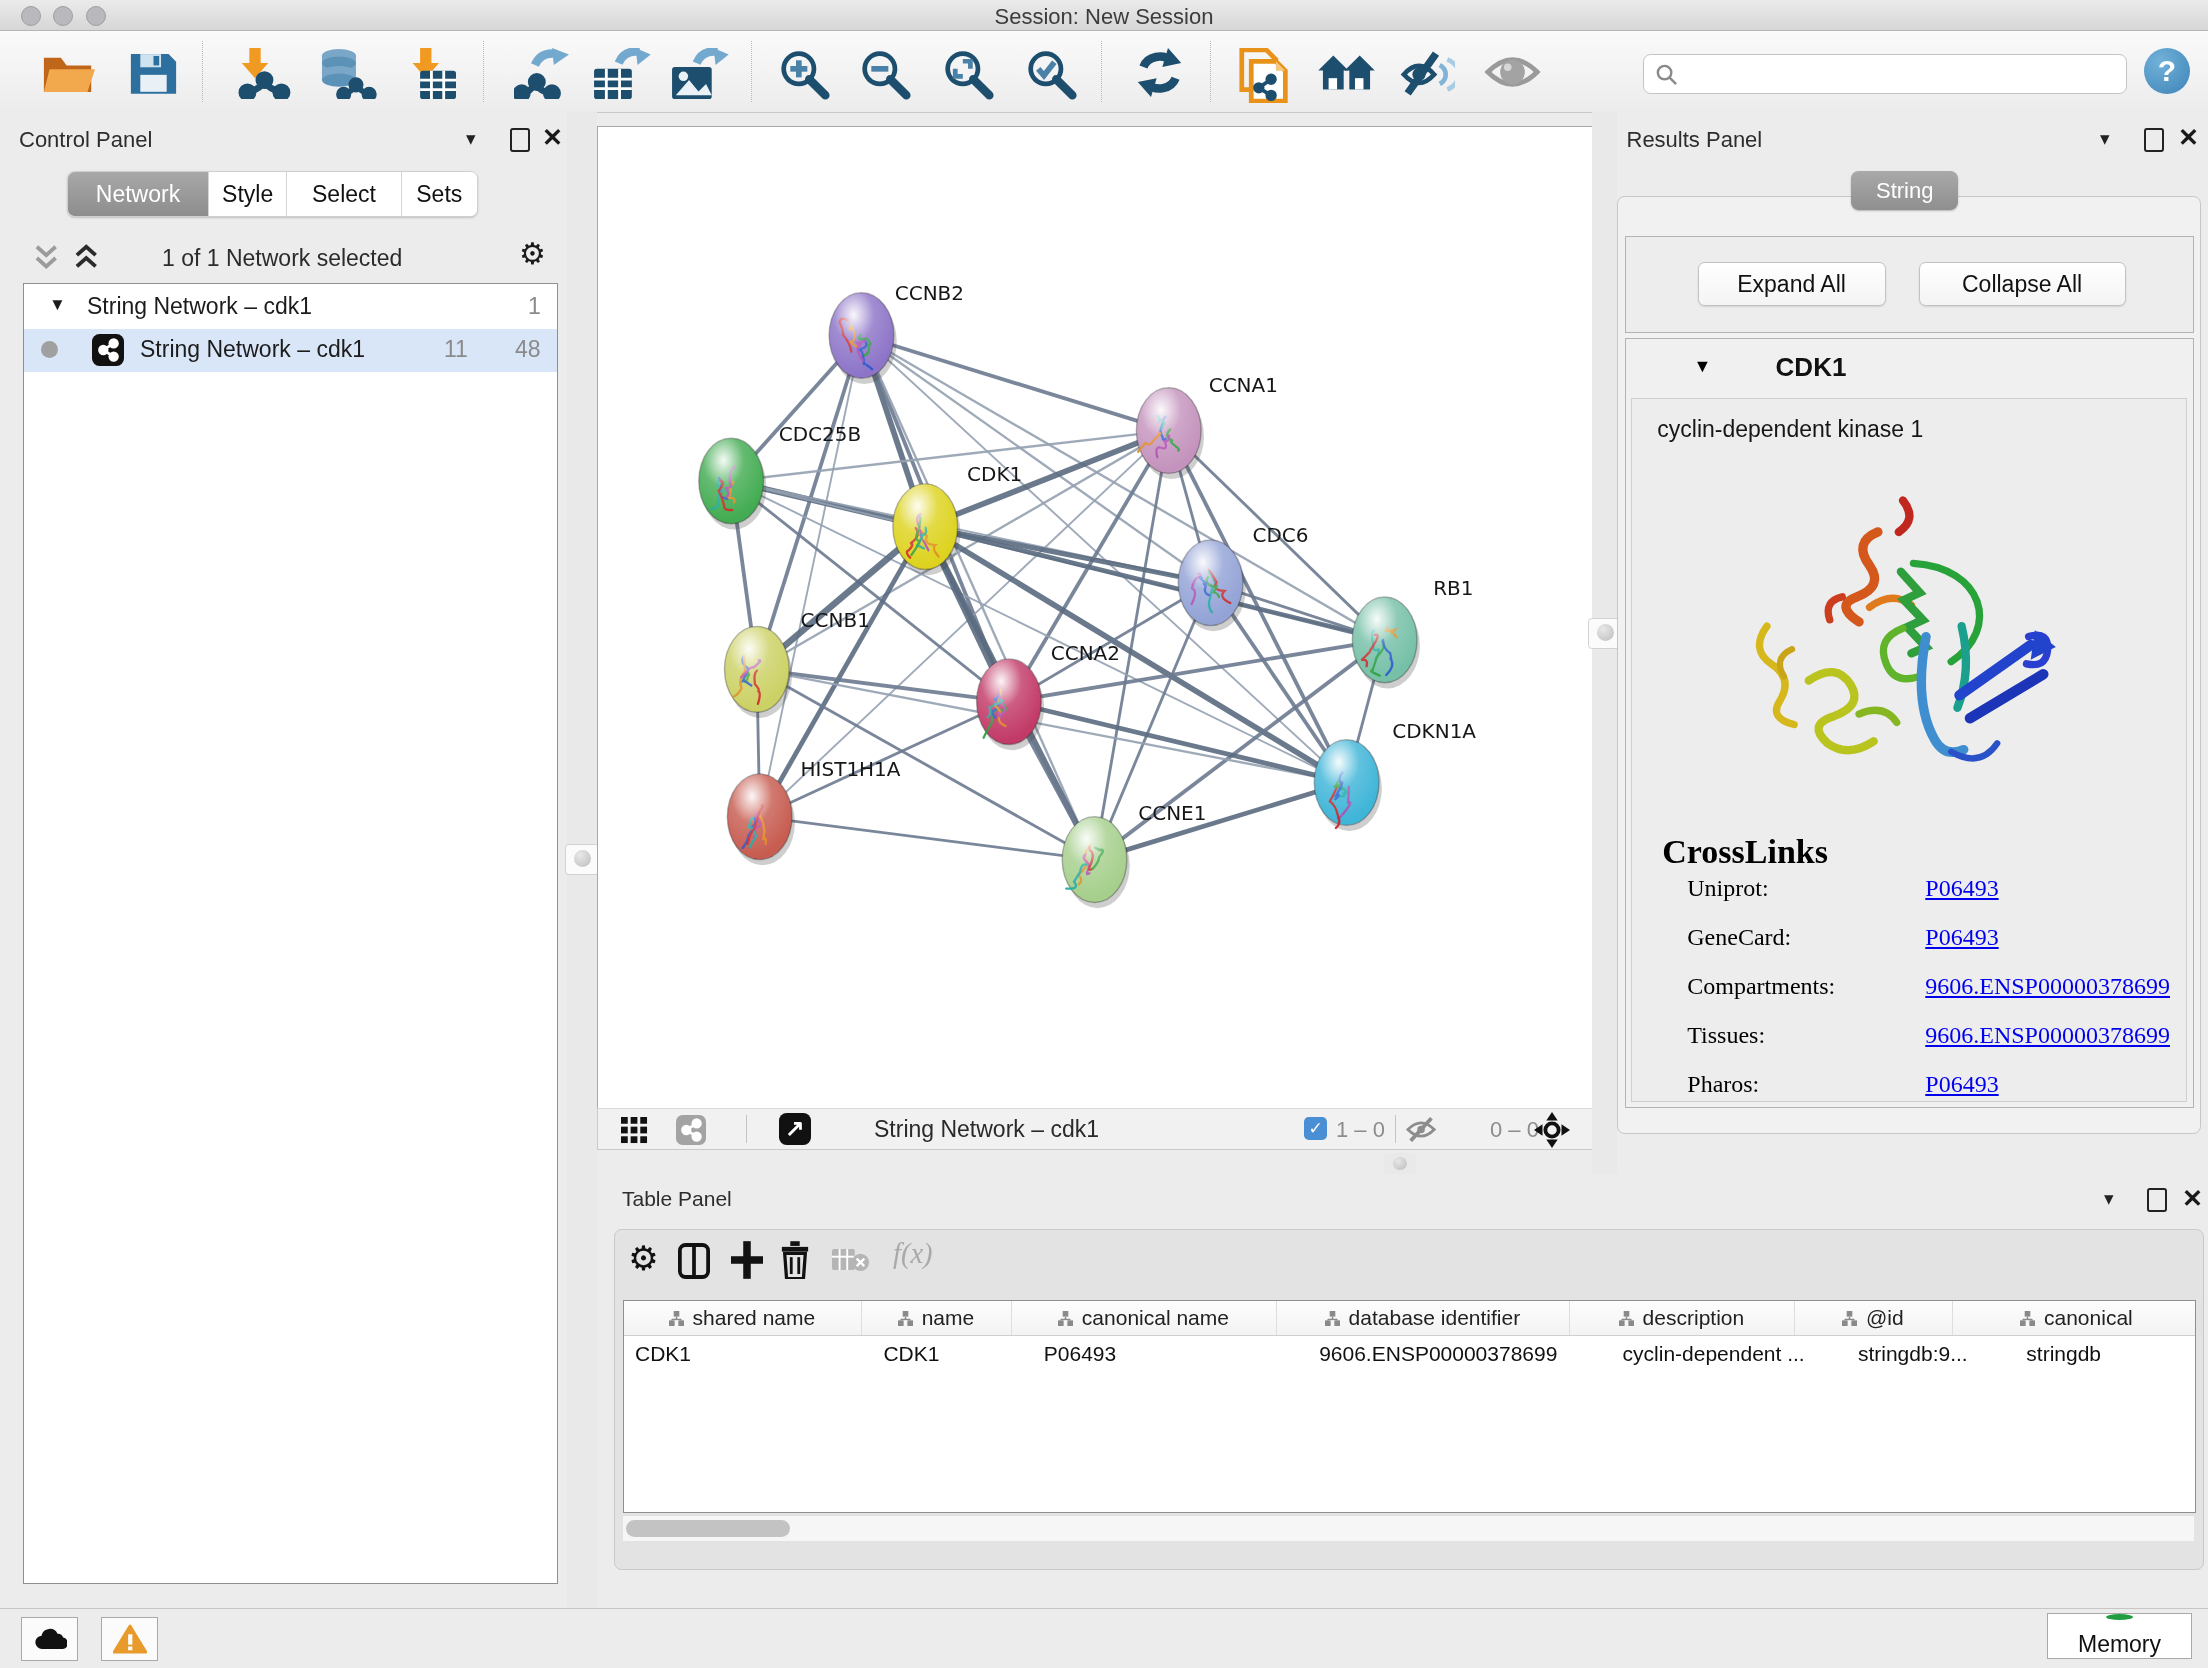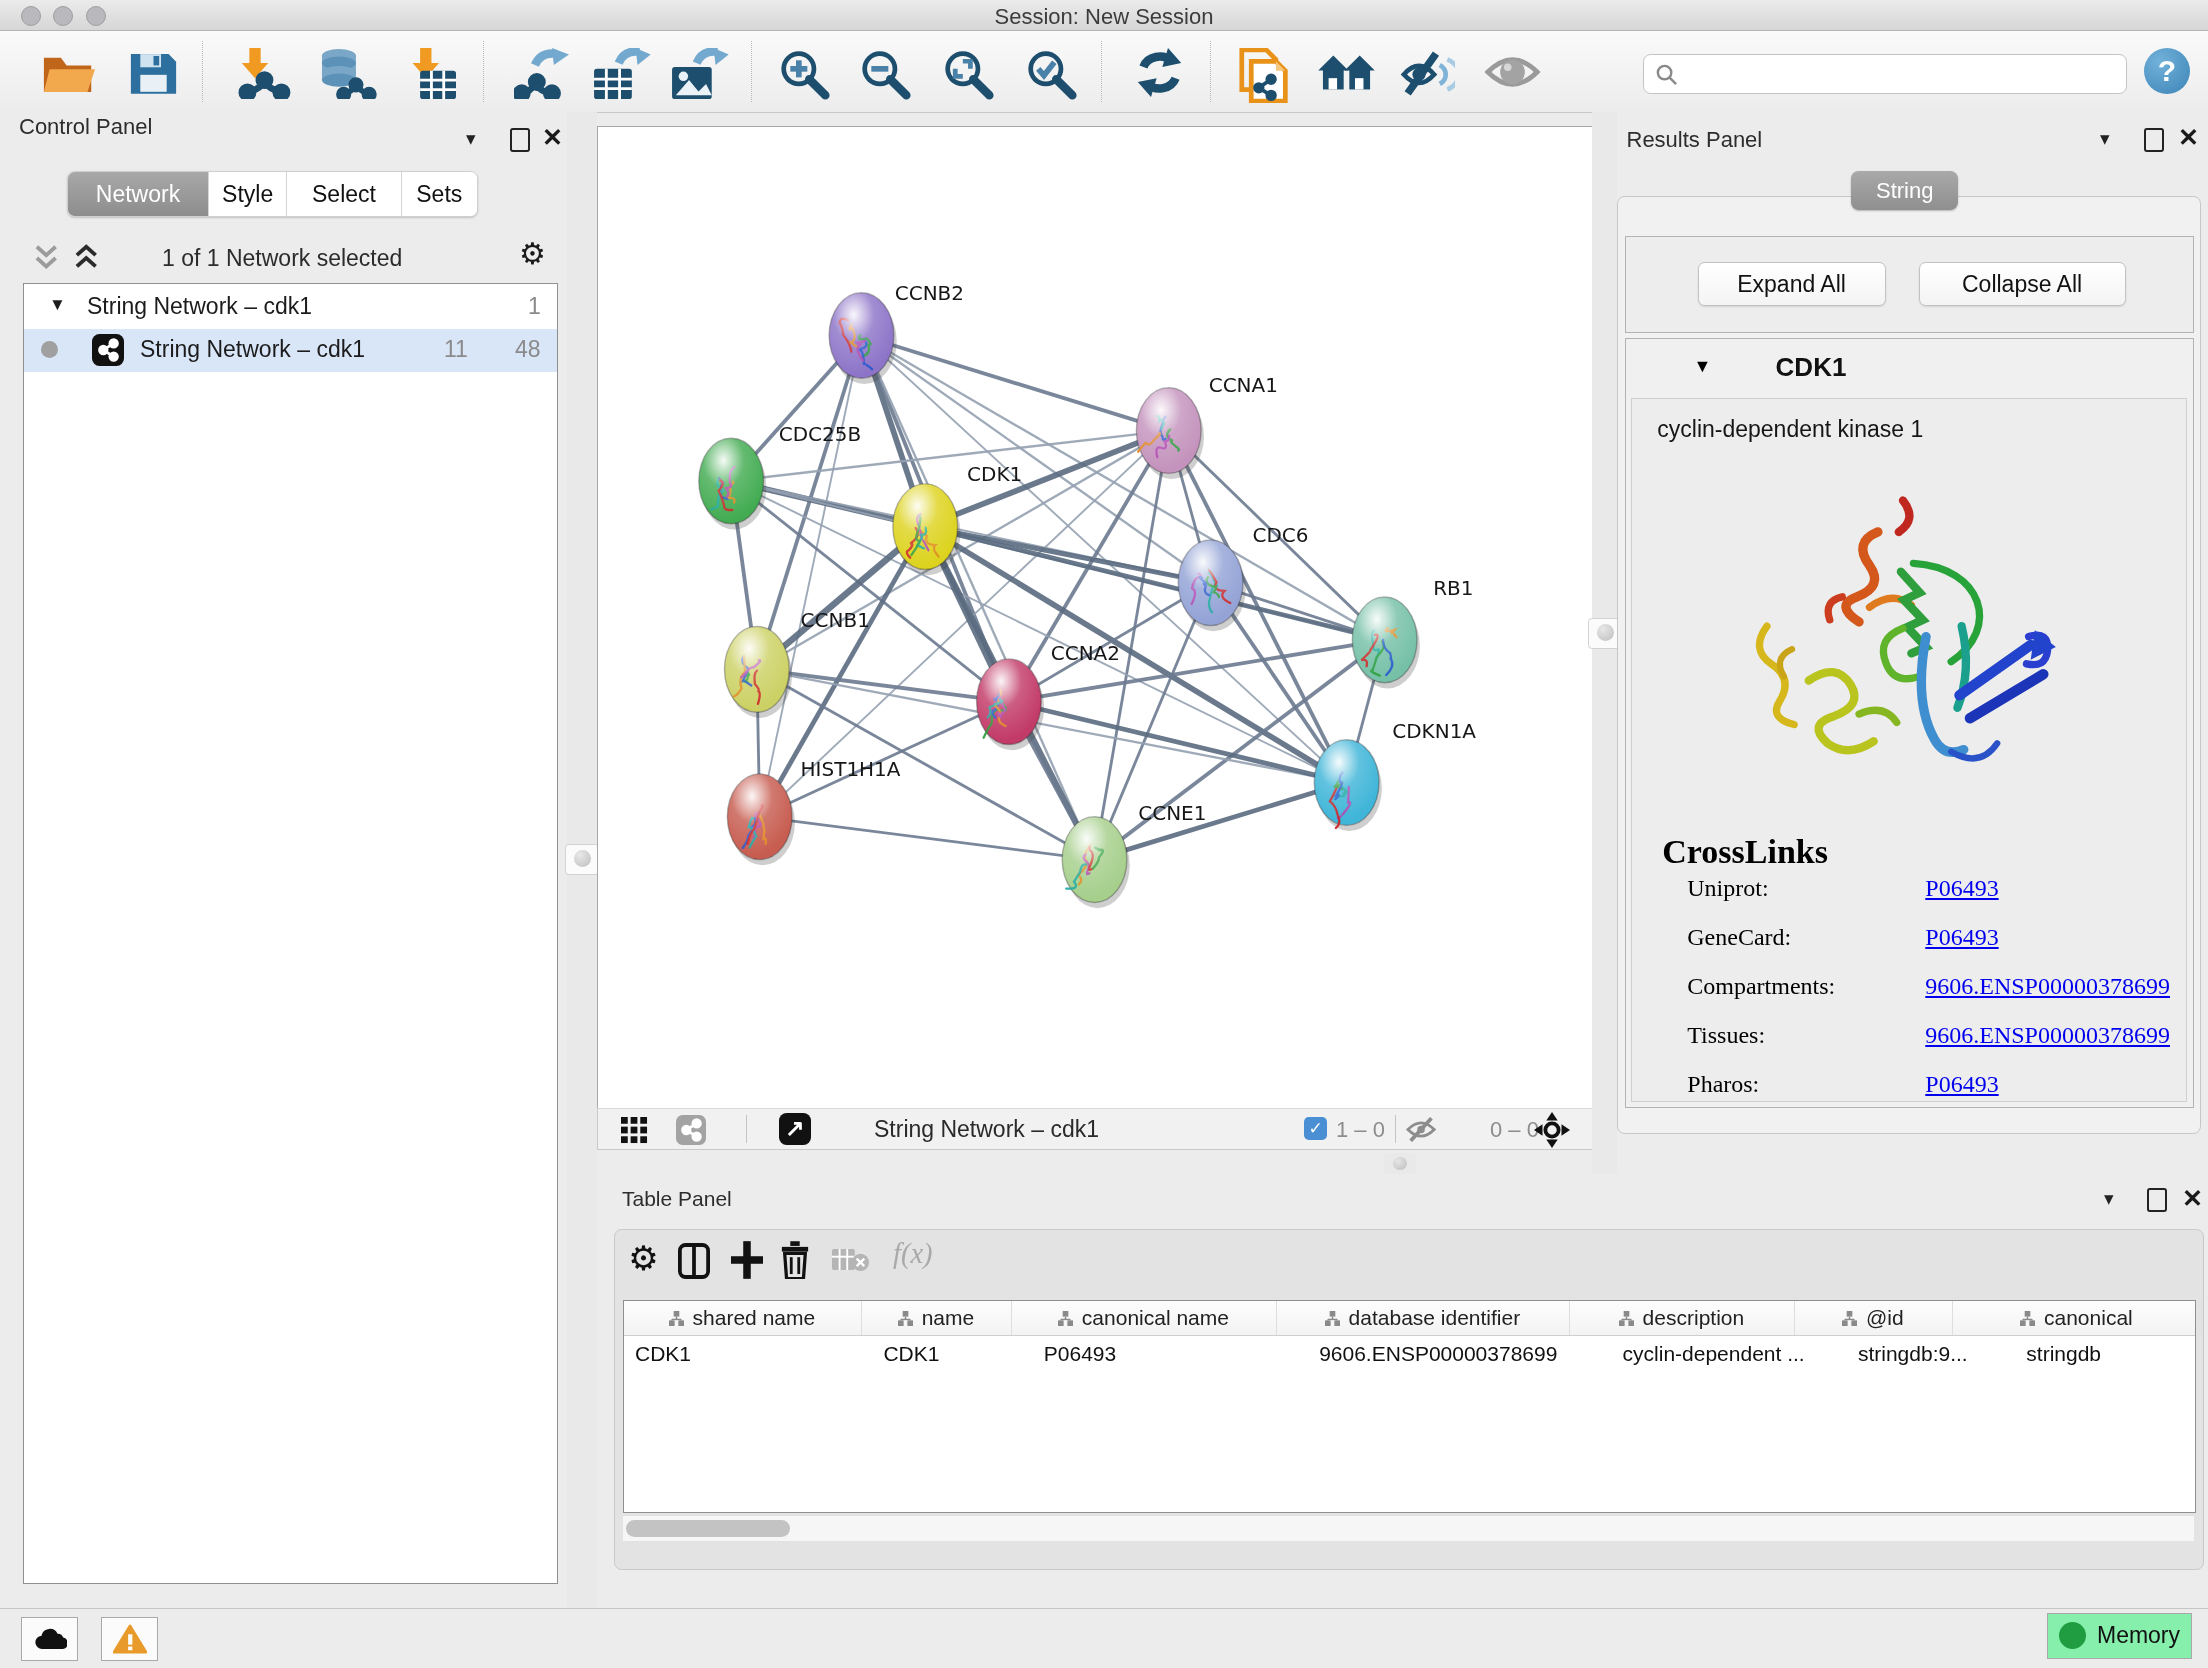--- a/index.html
+++ b/index.html
@@ -69,22 +69,22 @@
   .fx{font-family:"Liberation Serif",serif;font-style:italic;font-size:28.5px;color:#a9a9a9;}
   
   .btabs{display:flex;border-radius:7.6px;overflow:hidden;border:1px solid #d0d0d0;
          box-shadow:0 1px 2.9px rgba(0,0,0,.2);}
   .btabs div{font-size:23px;background:#fff;color:#111;padding:9.5px 25px;border-right:1px solid #d8d8d8;}
   .btabs div:last-child{border-right:none;}
   .btabs div.sel{background:linear-gradient(#a5a5a5,#8d8d8d);color:#fff;}
   
   .statusbar{left:0;top:1608px;width:2208px;height:60px;background:#ececec;border-top:1px solid #c6c6c6;}
   .sq-btn{background:#fbfbfb;border:1.9px solid #a9a9a9;display:flex;align-items:center;justify-content:center;}
-  .membtn{background:#86efac;border:1.9px solid #a9a9a9;display:flex;align-items:center;gap:11px;
-          justify-content:center;font-size:23px;color:#111;}
+  .membtn{background:#ffffff;border:1.9px solid #a9a9a9;display:flex;align-items:center;gap:11px;
+          justify-content:center;font-size:23px;color:#111;flex-direction:column;}
   .memdot{width:27px;height:27px;border-radius:50%;background:#1f9d40;}
   
   .search{background:#fff;border:1px solid #c3c3c3;border-radius:7.6px;display:flex;align-items:center;padding-left:9.5px;}
   .search input{border:none;outline:none;font-size:21px;width:90%;background:transparent;}
 </style>
 </head>
 <body>
 
 <div id="app">
 
@@ -252,21 +252,21 @@
       <input value="" style="">
     </div>
     <div class="abs" style="left:2144px;top:17px;width:46px;height:46px;border-radius:50%;
          background:radial-gradient(circle at 35% 30%,#72b2da,#3c83b6);display:flex;align-items:center;justify-content:center;
          color:#fff;font-size:30px;font-weight:bold;">
       <span>?</span>
     </div>
   </div>
 
   <div class="abs" style="left:0;top:112px;width:567px;height:1496px;background:#ececec;">
-    <span class="abs panel-title" style="left:19px;top:2px;">Control Panel</span>
+    <span class="abs panel-title" style="left:19px;top:15px;">Control Panel</span>
     <span class="abs ph-caret" style="left:466px;top:15px;">▾</span>
     <div class="abs ph-float" style="left:510px;top:16px;"></div>
     <span class="abs ph-close" style="left:542px;top:11.4px;">✕</span>
 
     <div class="abs seg" style="left:67px;top:59px;width:409px;">
       <div class="sel" style="width:141px;">Network</div>
       <div style="width:78px;">Style</div>
       <div style="width:114px;">Select</div>
       <div style="width:76px;">Sets</div>
     </div>

